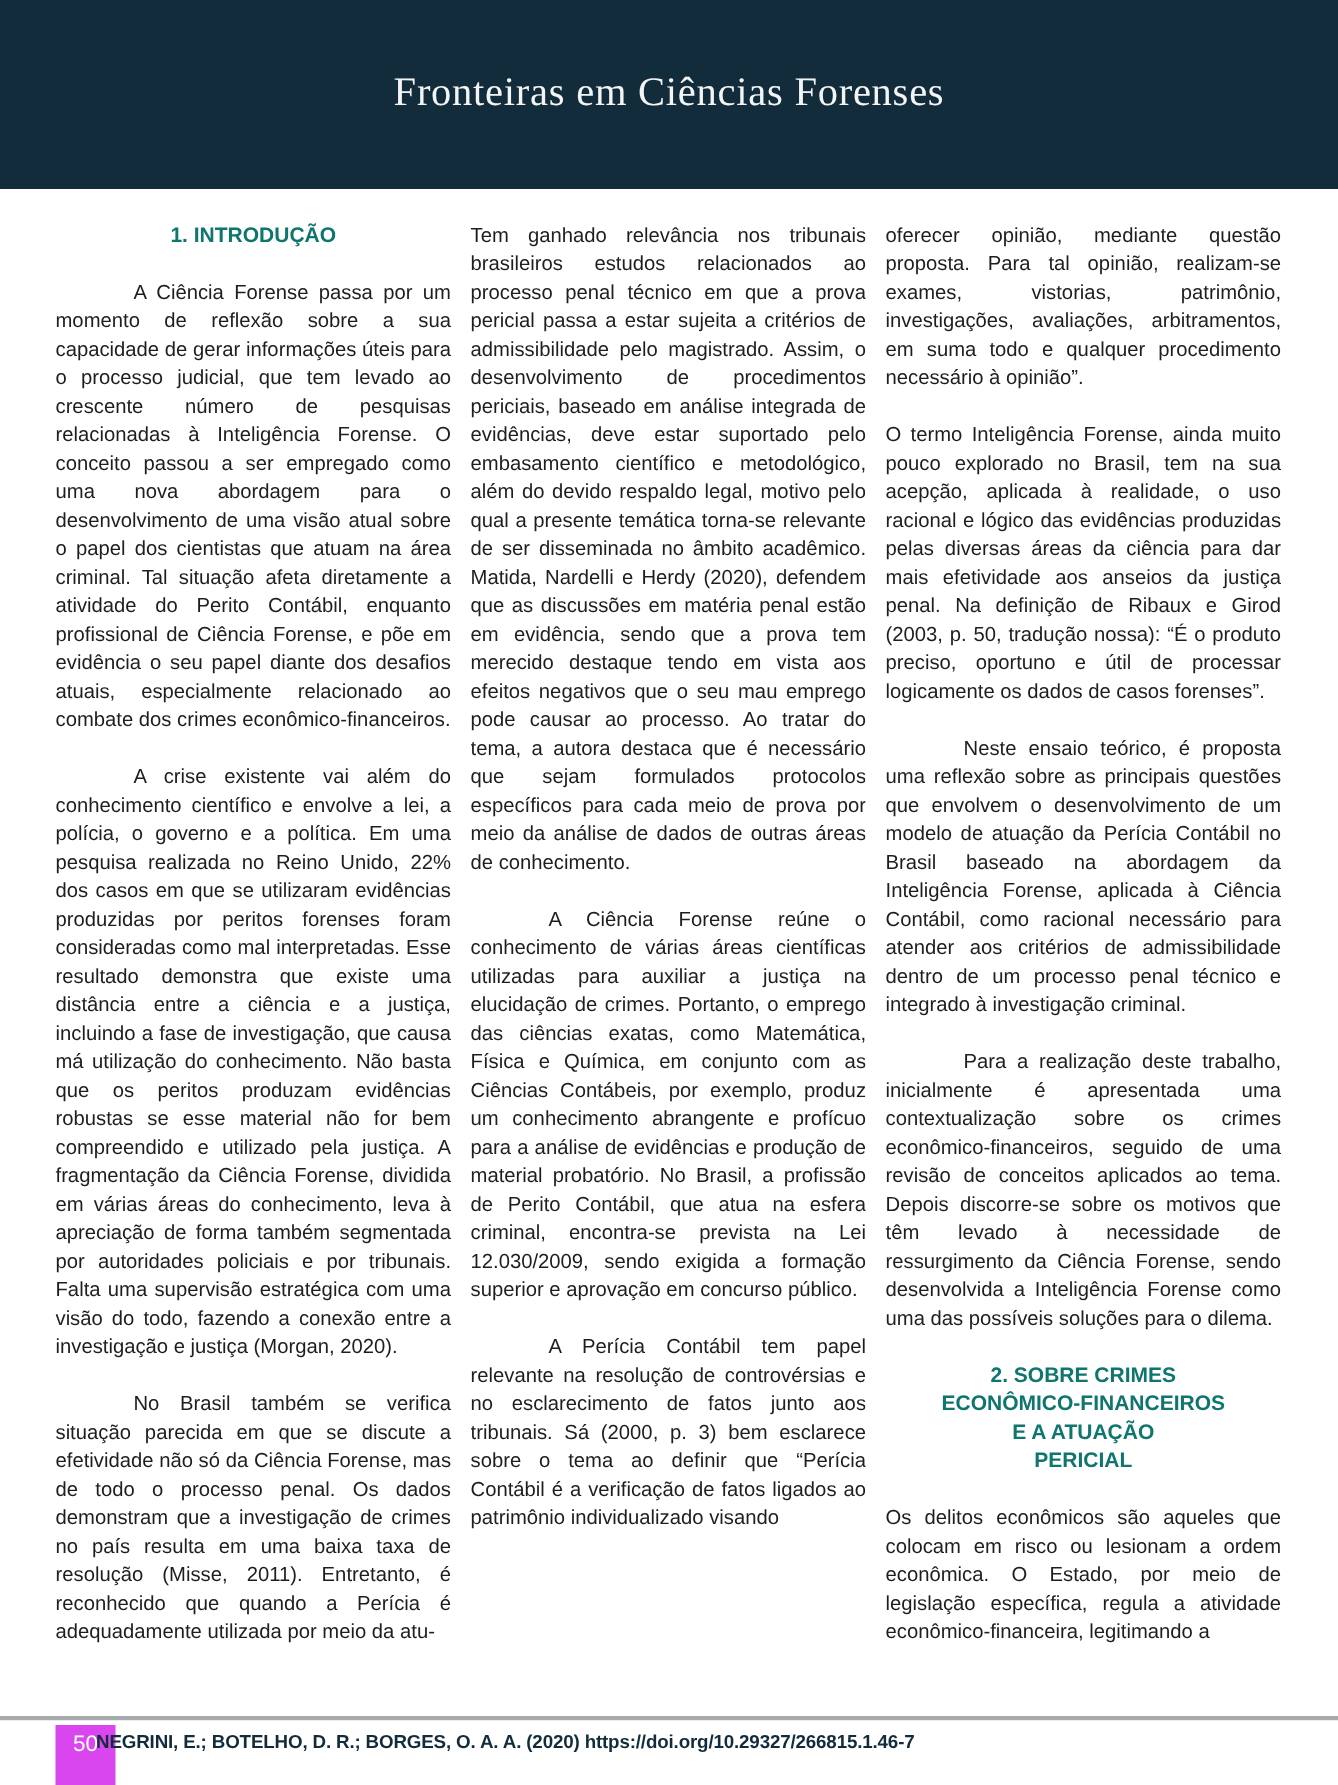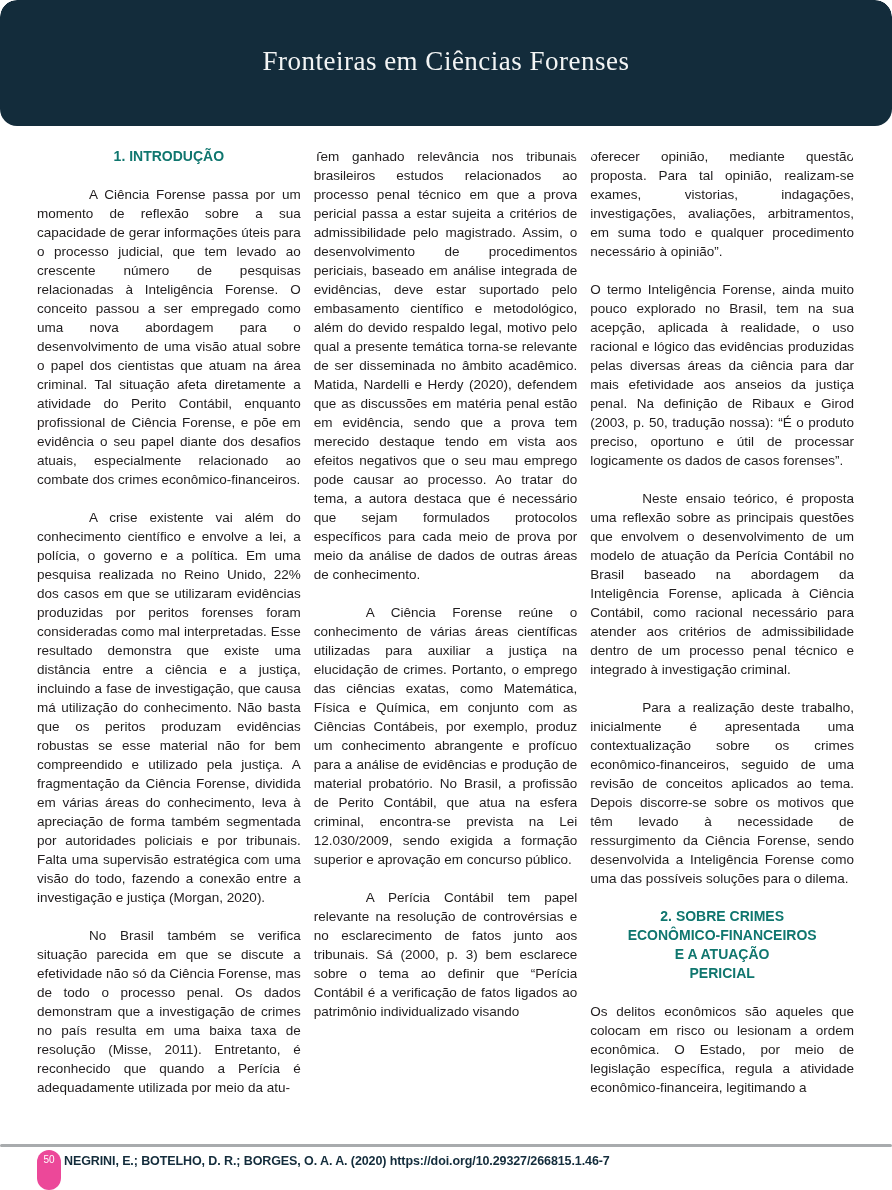--- a/index.html
+++ b/index.html
@@ -1,15 +1,15 @@
 <!DOCTYPE html>
 <html lang="pt"><head>
 <meta charset="utf-8">
 <style>
-  * { margin:0; padding:0; box-sizing:border-box;border-radius:17px; }
+  * { margin:0; padding:0; box-sizing:border-box; }
   html,body { background:#ffffff; }
   .page{
     position:relative;
     width:892px; height:1190px;
     background:#ffffff;
     font-family:"Liberation Sans", sans-serif;
     color:#201d1e;
     overflow:hidden;
     margin:0 auto;
   }
@@ -65,24 +65,24 @@
   }
   .footer{
     position:absolute;
     left:0; top:1147px;
     width:892px; height:43px;
     background:#ffffff;
   }
   .page-number-box{
     position:absolute;
     left:37px; top:3px;
-    width:24px; height:40px;
-    background:#ec4899;
+    width:40px; height:40px;
+    background:#d946ef;
     color:#ffffff;
-    font-size:10px;
+    font-size:15px;
     text-align:center;
     padding-top:4px;
   }
   .citation{
     position:absolute;
     left:64px; top:7px;
     font-size:12.5px;
     font-weight:bold;
     color:#132c3b;
     letter-spacing:-0.1px;
@@ -107,21 +107,21 @@
       <p class="para indent">No Brasil também se verifica situação parecida em que se discute a efetividade não só da Ciência Forense, mas de todo o processo penal. Os dados demonstram que a investigação de crimes no país resulta em uma baixa taxa de resolução (Misse, 2011). Entretanto, é reconhecido que quando a Perícia é adequadamente utilizada por meio da atu-</p>
     </div>
 
     <div class="col">
       <p class="para tight flush">Tem ganhado relevância nos tribunais brasileiros estudos relacionados ao processo penal técnico em que a prova pericial passa a estar sujeita a critérios de admissibilidade pelo magistrado. Assim, o desenvolvimento de procedimentos periciais, baseado em análise integrada de evidências, deve estar suportado pelo embasamento científico e metodológico, além do devido respaldo legal, motivo pelo qual a presente temática torna-se relevante de ser disseminada no âmbito acadêmico. Matida, Nardelli e Herdy (2020), defendem que as discussões em matéria penal estão em evidência, sendo que a prova tem merecido destaque tendo em vista aos efeitos negativos que o seu mau emprego pode causar ao processo. Ao tratar do tema, a autora destaca que é necessário que sejam formulados protocolos específicos para cada meio de prova por meio da análise de dados de outras áreas de conhecimento.</p>
       <p class="para indent">A Ciência Forense reúne o conhecimento de várias áreas científicas utilizadas para auxiliar a justiça na elucidação de crimes. Portanto, o emprego das ciências exatas, como Matemática, Física e Química, em conjunto com as Ciências Contábeis, por exemplo, produz um conhecimento abrangente e profícuo para a análise de evidências e produção de material probatório. No Brasil, a profissão de Perito Contábil, que atua na esfera criminal, encontra-se prevista na Lei 12.030/2009, sendo exigida a formação superior e aprovação em concurso público.</p>
       <p class="para indent">A Perícia Contábil tem papel relevante na resolução de controvérsias e no esclarecimento de fatos junto aos tribunais. Sá (2000, p. 3) bem esclarece sobre o tema ao definir que “Perícia Contábil é a verificação de fatos ligados ao patrimônio individualizado visando</p>
     </div>
 
     <div class="col">
-      <p class="para tight flush">oferecer opinião, mediante questão proposta. Para tal opinião, realizam-se exames, vistorias, indagações, investigações, avaliações, arbitramentos, em suma todo e qualquer procedimento necessário à opinião”.</p>
+      <p class="para tight flush">oferecer opinião, mediante questão proposta. Para tal opinião, realizam-se exames, vistorias, patrimônio, investigações, avaliações, arbitramentos, em suma todo e qualquer procedimento necessário à opinião”.</p>
       <p class="para flush">O termo Inteligência Forense, ainda muito pouco explorado no Brasil, tem na sua acepção, aplicada à realidade, o uso racional e lógico das evidências produzidas pelas diversas áreas da ciência para dar mais efetividade aos anseios da justiça penal. Na definição de Ribaux e Girod (2003, p. 50, tradução nossa): “É o produto preciso, oportuno e útil de processar logicamente os dados de casos forenses”.</p>
       <p class="para indent">Neste ensaio teórico, é proposta uma reflexão sobre as principais questões que envolvem o desenvolvimento de um modelo de atuação da Perícia Contábil no Brasil baseado na abordagem da Inteligência Forense, aplicada à Ciência Contábil, como racional necessário para atender aos critérios de admissibilidade dentro de um processo penal técnico e integrado à investigação criminal.</p>
       <p class="para indent">Para a realização deste trabalho, inicialmente é apresentada uma contextualização sobre os crimes econômico-financeiros, seguido de uma revisão de conceitos aplicados ao tema. Depois discorre-se sobre os motivos que têm levado à necessidade de ressurgimento da Ciência Forense, sendo desenvolvida a Inteligência Forense como uma das possíveis soluções para o dilema.</p>
       <div class="sec-heading heading-gap">2. SOBRE CRIMES
 ECONÔMICO-FINANCEIROS
 E A ATUAÇÃO
 PERICIAL</div>
       <p class="para tight flush">Os delitos econômicos são aqueles que colocam em risco ou lesionam a ordem econômica. O Estado, por meio de legislação específica, regula a atividade econômico-financeira, legitimando a</p>
     </div>
 

